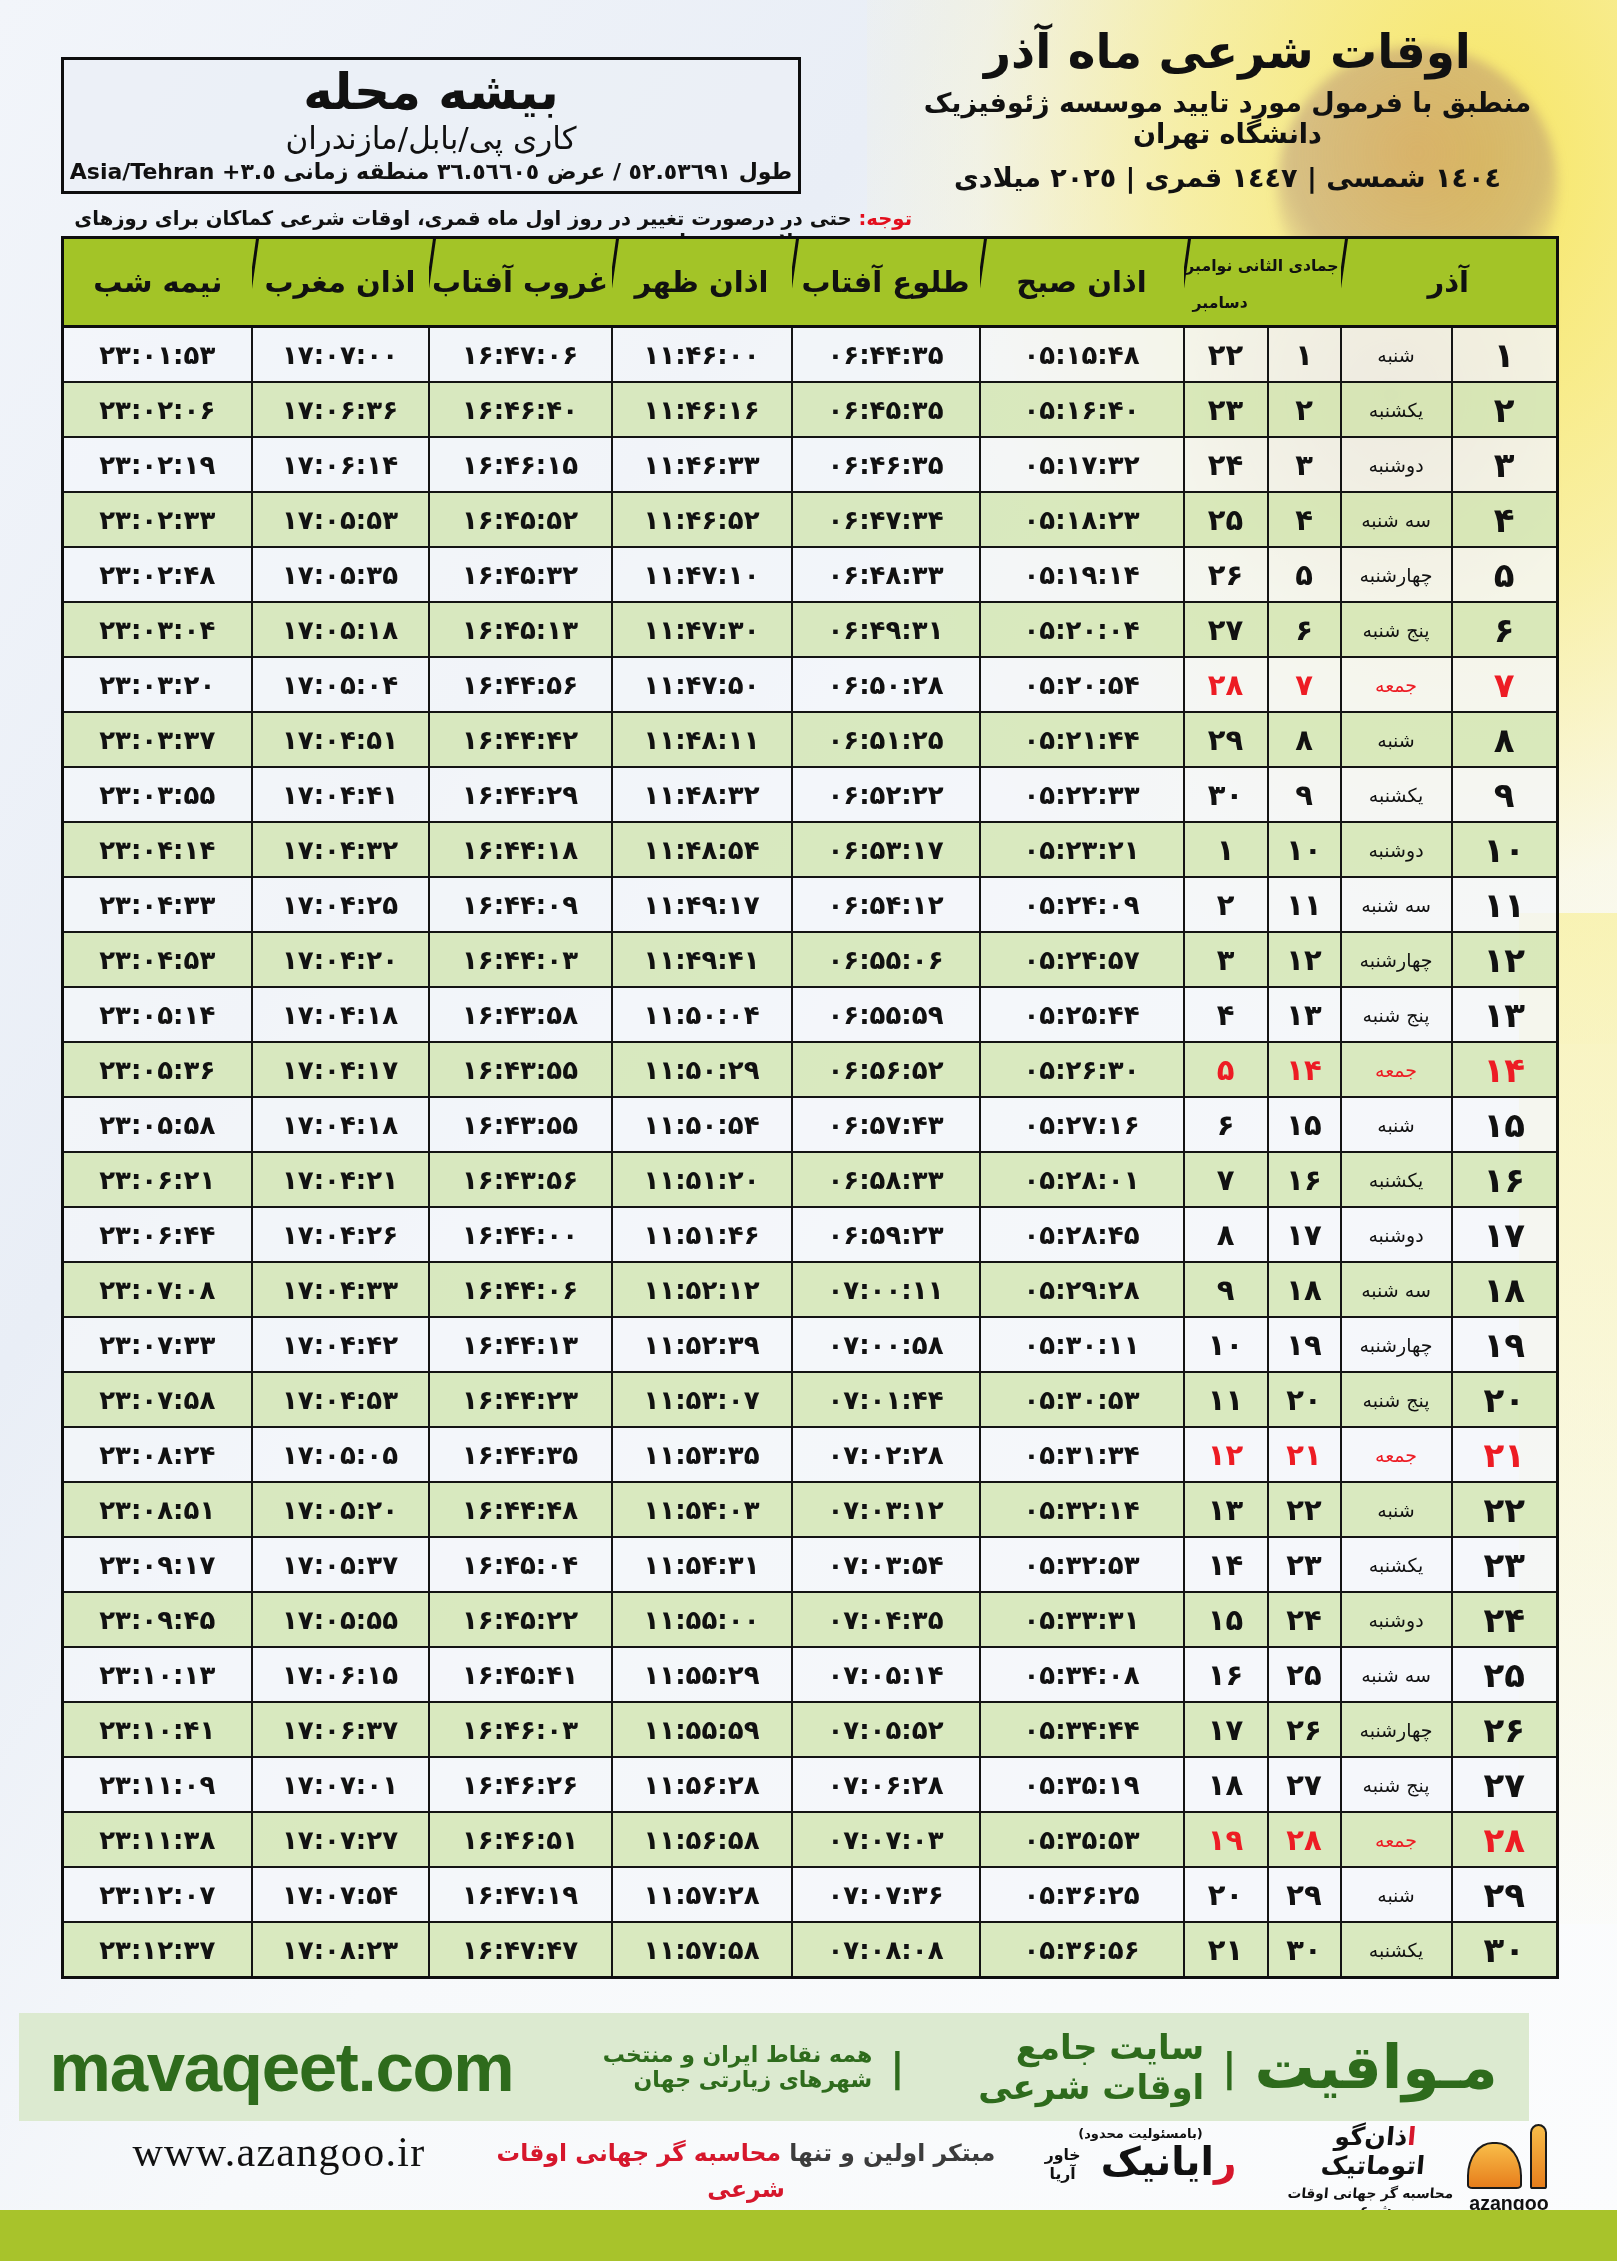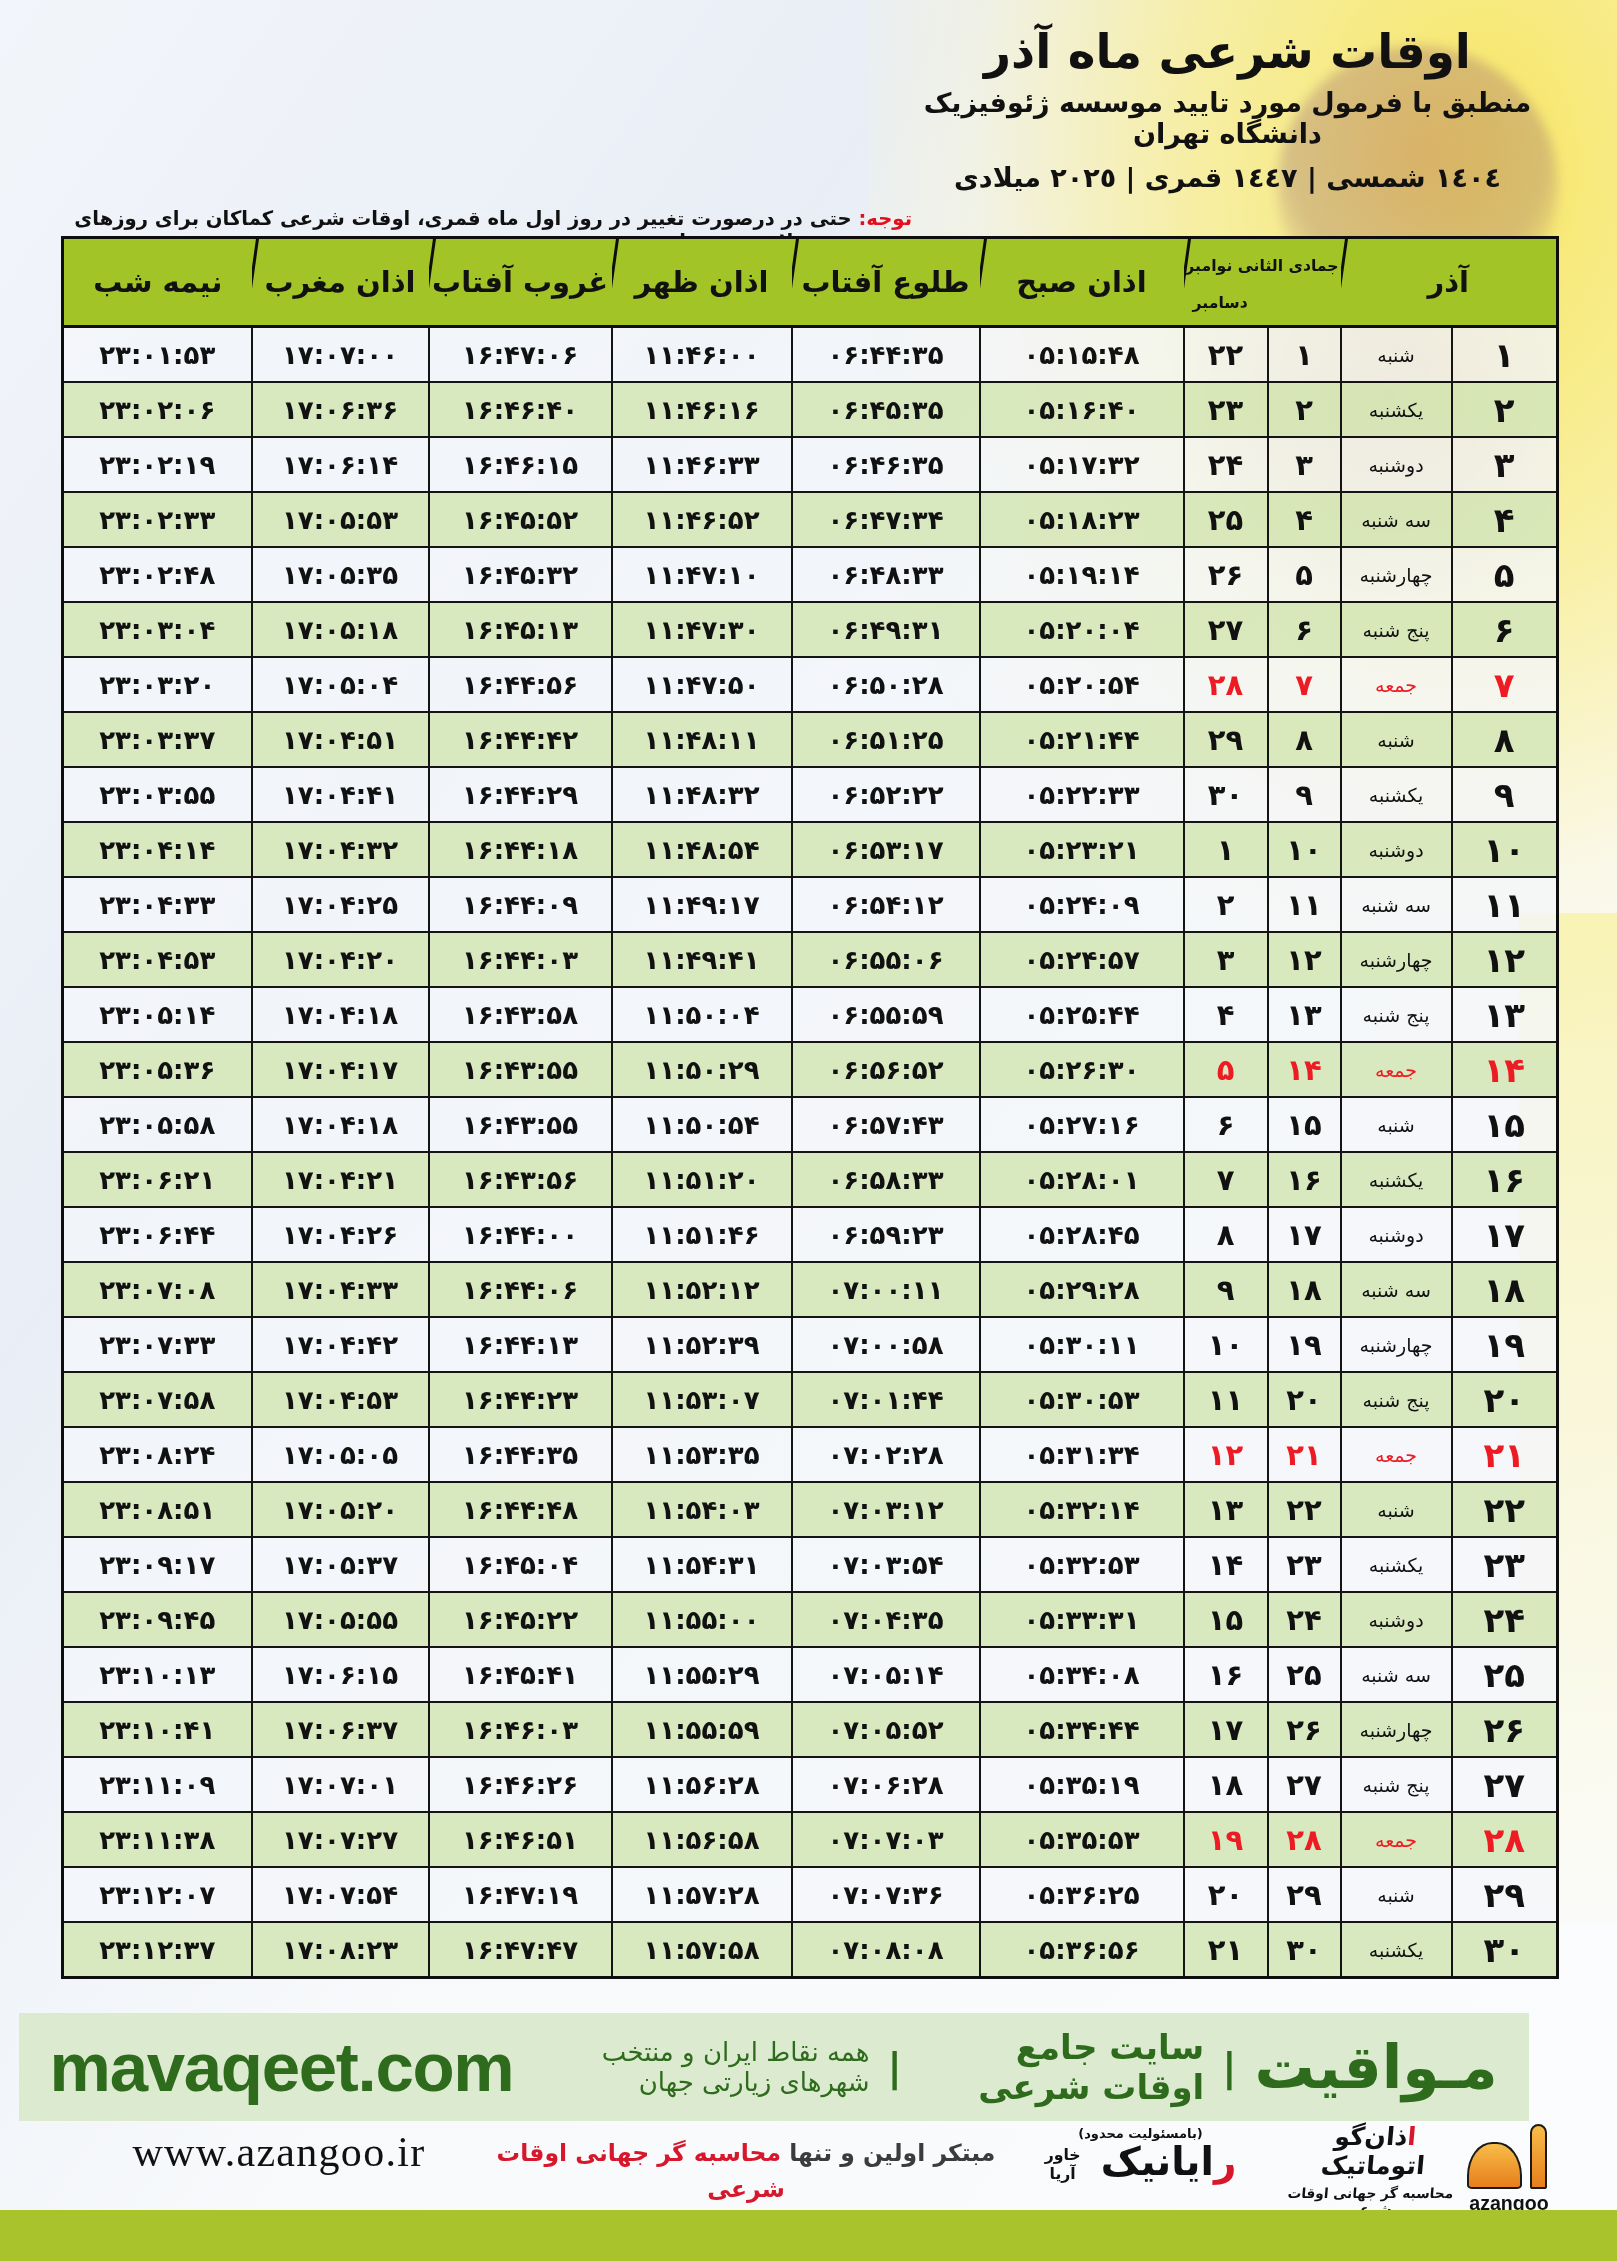--- a/index.html
+++ b/index.html
@@ -52,21 +52,21 @@
   td.col-fajr,td.col-sunrise,td.col-dhuhr,td.col-sunset,td.col-maghrib,td.col-midnight{
       font-size:26px;font-weight:bold;letter-spacing:1.3px;}
   tr.friday td.col-azar,tr.friday td.col-weekday,tr.friday td.col-hijri,tr.friday td.col-greg{color:#ed1c24;}
 
   
   .mavaqeet-bar{position:absolute;left:19.6px;top:2013px;width:1510px;height:108px;background:#dcead0;
       display:flex;align-items:center;gap:18px;padding:0 31px;box-sizing:border-box;color:#2e6b1c;}
   .brand-fa{font-size:60px;font-weight:bold;line-height:1;}
   .brand-sep{font-size:39px;font-weight:bold;}
   .brand-desc{font-size:34px;font-weight:bold;}
-  .brand-coverage{font-size:26px;font-weight:normal;}
+  .brand-coverage{font-size:22px;font-weight:bold;}
   .brand-latin{margin-right:auto;direction:ltr;font-family:"Liberation Sans",sans-serif;
       font-size:69px;font-weight:bold;letter-spacing:-1.3px;}
 
   .phones{position:absolute;left:78px;top:2128px;width:404px;text-align:center;}
   .phone-line{direction:ltr;font-size:31px;font-weight:bold;}
   .site-line{direction:ltr;font-family:"Liberation Serif",serif;font-size:42px;letter-spacing:1.3px;}
 
   .slogan{position:absolute;left:496px;top:2135px;width:502px;text-align:center;font-size:23.5px;font-weight:bold;
       color:#3c3c3c;line-height:1.55;}
   .slogan .red{color:#d6172c;}
@@ -102,20 +102,28 @@
   <div class="bg-strip"></div>
   <div class="bg-dome"></div>
   <div class="bg-photo"></div>
 
   <div class="title-block">
     <div class="title-main">اوقات شرعی ماه آذر</div>
     <div class="title-sub">منطبق با فرمول مورد تایید موسسه ژئوفیزیک دانشگاه تهران</div>
     <div class="title-years">١٤٠٤ شمسی | ١٤٤٧ قمری | ٢٠٢٥ میلادی</div>
   </div>
 
+  <div class="loc-box">
+    <div class="loc-name">بیشه محله</div>
+    <div class="loc-region">کاری پی/بابل/مازندران</div>
+    <div class="loc-coords">
+      <span>طول ٥٢.٥٣٦٩١ / عرض ٣٦.٥٦٦٠٥ منطقه زمانی</span>
+      <span dir="ltr">Asia/Tehran +٣.٥</span>
+    </div>
+  </div>
 
   <div class="note">
     <span class="red">توجه:</span>
     <span>حتی در درصورت تغییر در روز اول ماه قمری، اوقات شرعی کماکان برای روزهای شمسی و میلادی معتبر است.</span>
   </div>
 
   <table class="prayer-table">
     <colgroup>
       <col style="width:106px">
         <col style="width:111px">

